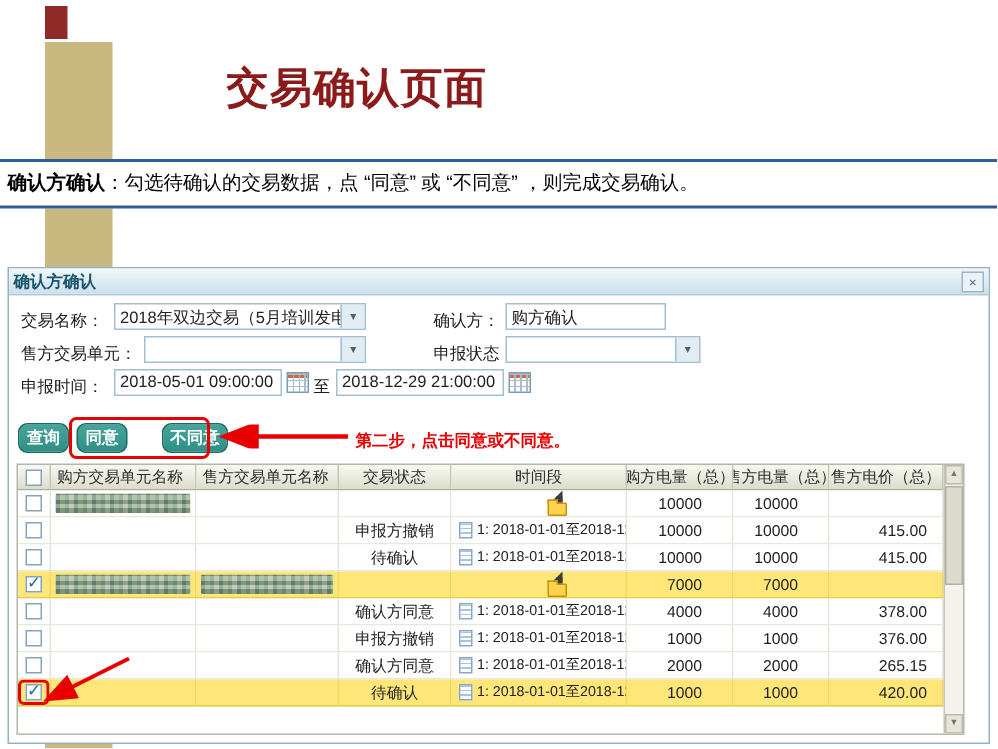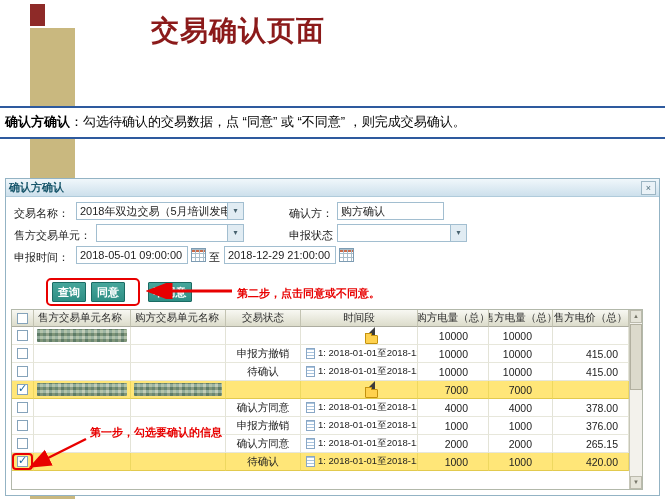--- a/index.html
+++ b/index.html
@@ -4,21 +4,21 @@
 <title>交易确认页面</title>
 <style>
   * { margin:0; padding:0; box-sizing:border-box; }
   html,body { background:#fff; }
   body { font-family:"Liberation Sans","DejaVu Sans",sans-serif; }
   .stage { position:relative; width:665px; height:499px; background:#fff; overflow:hidden; }
 
   .corner-rect { position:absolute; left:30px; top:4px; width:15px; height:22px; background:#8e2a28; }
   .left-band { position:absolute; left:30px; top:28px; width:45px; bottom:0; background:var(--side-band-tan,#c9b87f); }
 
-  .slide-title { position:absolute; left:151px; top:12px; font-family:"Liberation Serif","DejaVu Serif",serif;
+  .slide-title { position:absolute; left:151px; top:40px; font-family:"Liberation Serif","DejaVu Serif",serif;
                  font-size:28px; font-weight:bold; color:var(--title-red,#8b1a1a); letter-spacing:1px; }
 
   .instruction { position:absolute; left:0; top:106px; width:665px; background:#fff;
                  border-top:2px solid #2e5a9e; border-bottom:2px solid #2e5a9e;
                  padding:5px 5px 6px; font-size:13px; color:#000; white-space:nowrap; }
   .ins-b { font-weight:bold; }
 
   .app { position:absolute; left:5px; top:178px; width:655px; height:318px; background:#fff; border:1px solid #93b3c4; }
   .titlebar { position:relative; height:18px; background:linear-gradient(#f0f7fb,#cde0ec);
               border-bottom:1px solid #b0cbdb; display:flex; align-items:center; padding:0 3px; }
@@ -34,22 +34,22 @@
         font-size:8px; line-height:15px; text-align:center; color:#47626f; }
   .cal { position:absolute; width:15px; height:14px; border:1px solid #7d9cb3; background:#fff;
          background-image:
            repeating-linear-gradient(90deg, transparent 0 3px, #a9bdc9 3px 4px),
            repeating-linear-gradient(0deg, transparent 0 3px, #a9bdc9 3px 4px),
            linear-gradient(#c96a49 0 3px, transparent 3px); }
 
   .note { position:absolute; left:8px; top:90px; font-size:10px; color:#96391b; white-space:nowrap; }
 
   .btn { position:absolute; top:103px; height:20px; background:linear-gradient(#46a69b, var(--button-teal,#2f8f85));
-         border:1px solid #1a6b63; border-radius:1px; color:#fff; font-size:11px; font-weight:bold;
-         text-align:center; line-height:18px; font-family:inherit; padding:0;margin-left:40px; }
+         border:1px solid #1a6b63; border-radius:6px; color:#fff; font-size:11px; font-weight:bold;
+         text-align:center; line-height:18px; font-family:inherit; padding:0; }
   .redbox { position:absolute; left:40px; top:99px; width:94px; height:28px;
             border:2px solid var(--accent-red,#e80000); border-radius:5px; z-index:4; }
   .arrow2 { position:absolute; left:134px; top:104px; z-index:4; }
   .step2 { position:absolute; left:231px; top:107px; font-size:11px; font-weight:bold;
            color:var(--accent-red,#e80000); white-space:nowrap; z-index:4; }
 
   .tgrid { position:absolute; left:5px; top:130px; width:632px; height:181px; border:1px solid #b2b8aa; background:#fff; }
   .thead, .trow { display:grid; grid-template-columns:22px 97px 95px 75px 117px 71px 64px 76px; }
   .thead { height:17px; }
   .hcell { background:linear-gradient(#f8f8f3,#dcdccb); border-right:1px solid #c3c3b2; border-bottom:1px solid #adada0;
@@ -156,22 +156,22 @@
         </defs>
       <line x1="92" y1="8" x2="10" y2="8" style="stroke:var(--accent-red,#e80000);stroke-width:3" marker-end="url(#ah2)"></line>
     </svg>
     <div class="step2">第二步，点击同意或不同意。</div>
 
     <div class="tgrid">
       <div class="thead">
         <div class="hcell al-c">
             <span class="cb"></span>
           </div>
+        <div class="hcell">购方交易单元名称</div>
         <div class="hcell">售方交易单元名称</div>
-        <div class="hcell">购方交易单元名称</div>
         <div class="hcell al-c">交易状态</div>
         <div class="hcell al-c">时间段</div>
         <div class="hcell al-c">购方电量（总）</div>
         <div class="hcell al-c">售方电量（总）</div>
         <div class="hcell al-c">售方电价（总）</div>
       </div>
       <div class="tbody">
           <div class="trow">
     <div class="cell al-c">
       <span class="cbw">
@@ -317,21 +317,20 @@
     <div class="cell al-r c-price">420.00</div>
   </div>
         </div>
       <div class="vscroll">
         <div class="sbtn up">▲</div>
         <div class="sthumb"></div>
         <div class="sbtn down">▼</div>
       </div>
     </div>
 
-    <div class="step1">第一步，勾选要确认的信息</div>
     <svg class="arrow1" width="78" height="40" viewBox="0 0 78 40">
       <defs>
           <marker id="ah1" markerWidth="9" markerHeight="8" refX="7.5" refY="3.5" orient="auto">
             <path d="M0,0 L9,3.5 L0,7 Z" style="fill:var(--accent-red,#e80000)"></path>
           </marker>
         </defs>
       <line x1="64" y1="4" x2="10" y2="31" style="stroke:var(--accent-red,#e80000);stroke-width:2.5" marker-end="url(#ah1)"></line>
     </svg>
   </div>
 </div>

